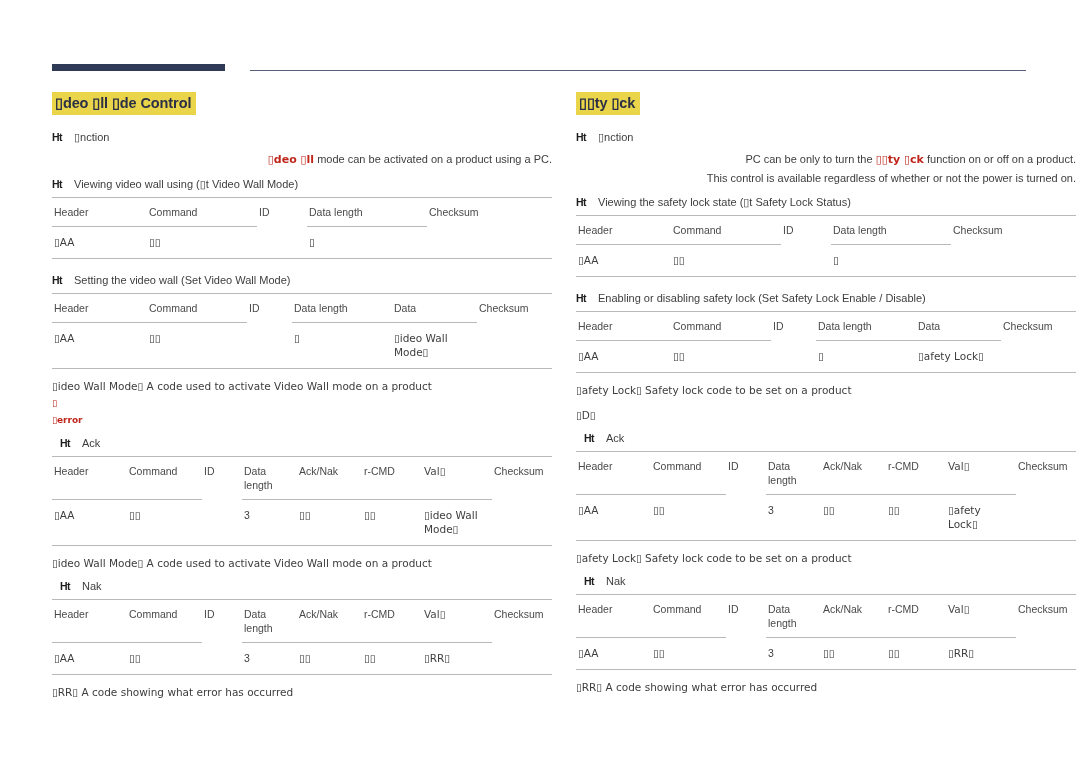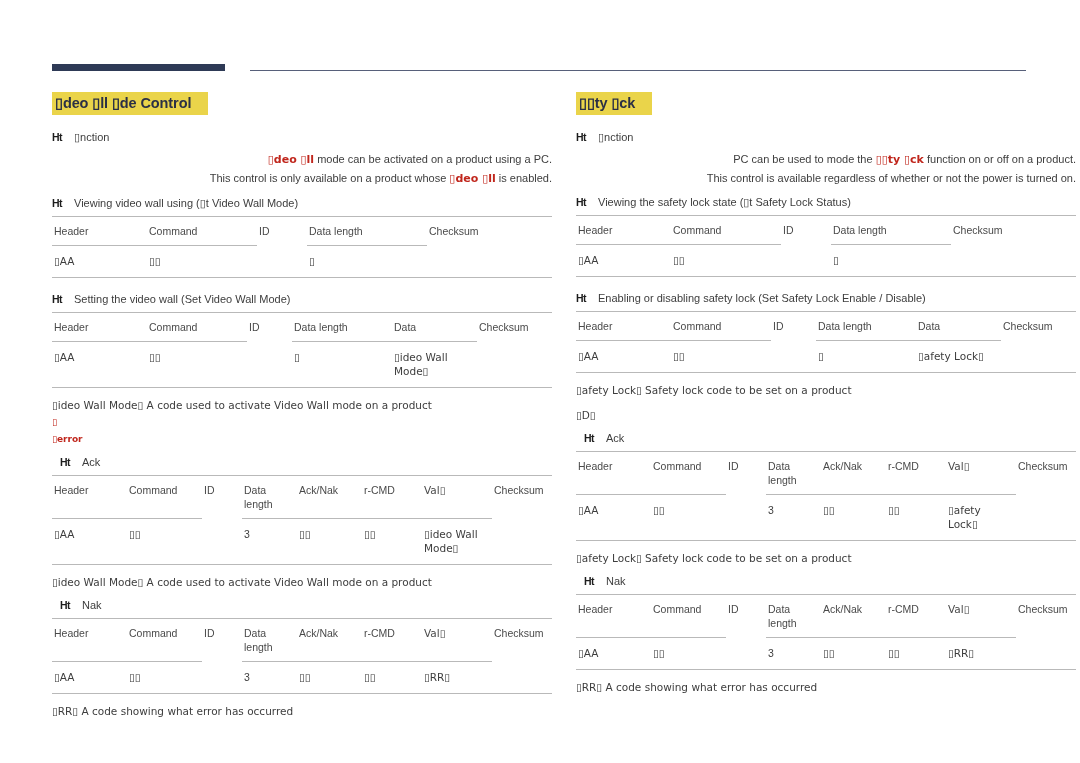--- a/index.html
+++ b/index.html
@@ -47,21 +47,21 @@
   .col-right { margin-left: 24px; }
 
   
   .sect-title {
     display: inline-block;
     background: #ead44a;
     color: #2b3045;
     font-weight: bold;
     font-size: 14.5px;
     line-height: 20px;
-    padding: 1px 17px 2px 3px;
+    padding: 1px 5px 2px 3px;
     margin: 0 0 14px 0;
     letter-spacing: -0.1px;
   }
 
   
   .bullet-row {
     display: flex;
     align-items: flex-end;
     margin: 0 0 4px 0;
   }
@@ -158,23 +158,20 @@
       <div class="sect-title">▯deo ▯ll ▯de Control</div>
 
       
       <div class="bullet-row">
         <span class="bullet">Ht</span>
         <span class="bullet-text">▯nction</span>
       </div>
       <div class="sub-line">
         <span class="redb box">▯deo ▯ll</span><span> mode can be activated on a product using a PC.</span>
       </div>
-      <div class="sub-line">
-        <span>This control is only available on a product whose </span><span class="redb box">▯deo ▯ll</span><span> is enabled.</span>
-      </div>
 
       <div class="spacer-sm"></div>
 
       
       <div class="bullet-row">
         <span class="bullet">Ht</span>
         <span class="bullet-text">Viewing video wall using (▯t Video Wall Mode)</span>
       </div>
 
       <table class="proto">
@@ -315,21 +312,21 @@
     <div class="col col-right">
 
       <div class="sect-title">▯▯ty ▯ck</div>
 
       
       <div class="bullet-row">
         <span class="bullet">Ht</span>
         <span class="bullet-text">▯nction</span>
       </div>
       <div class="sub-line">
-        <span>PC can be used to mode the </span><span class="redb box">▯▯ty ▯ck</span><span> function on or off on a product.</span>
+        <span>PC can be only to turn the </span><span class="redb box">▯▯ty ▯ck</span><span> function on or off on a product.</span>
       </div>
       <div class="sub-line">
         <span>This control is available regardless of whether or not the power is turned on.</span>
       </div>
 
       <div class="spacer-sm"></div>
 
       
       <div class="bullet-row">
         <span class="bullet">Ht</span>

